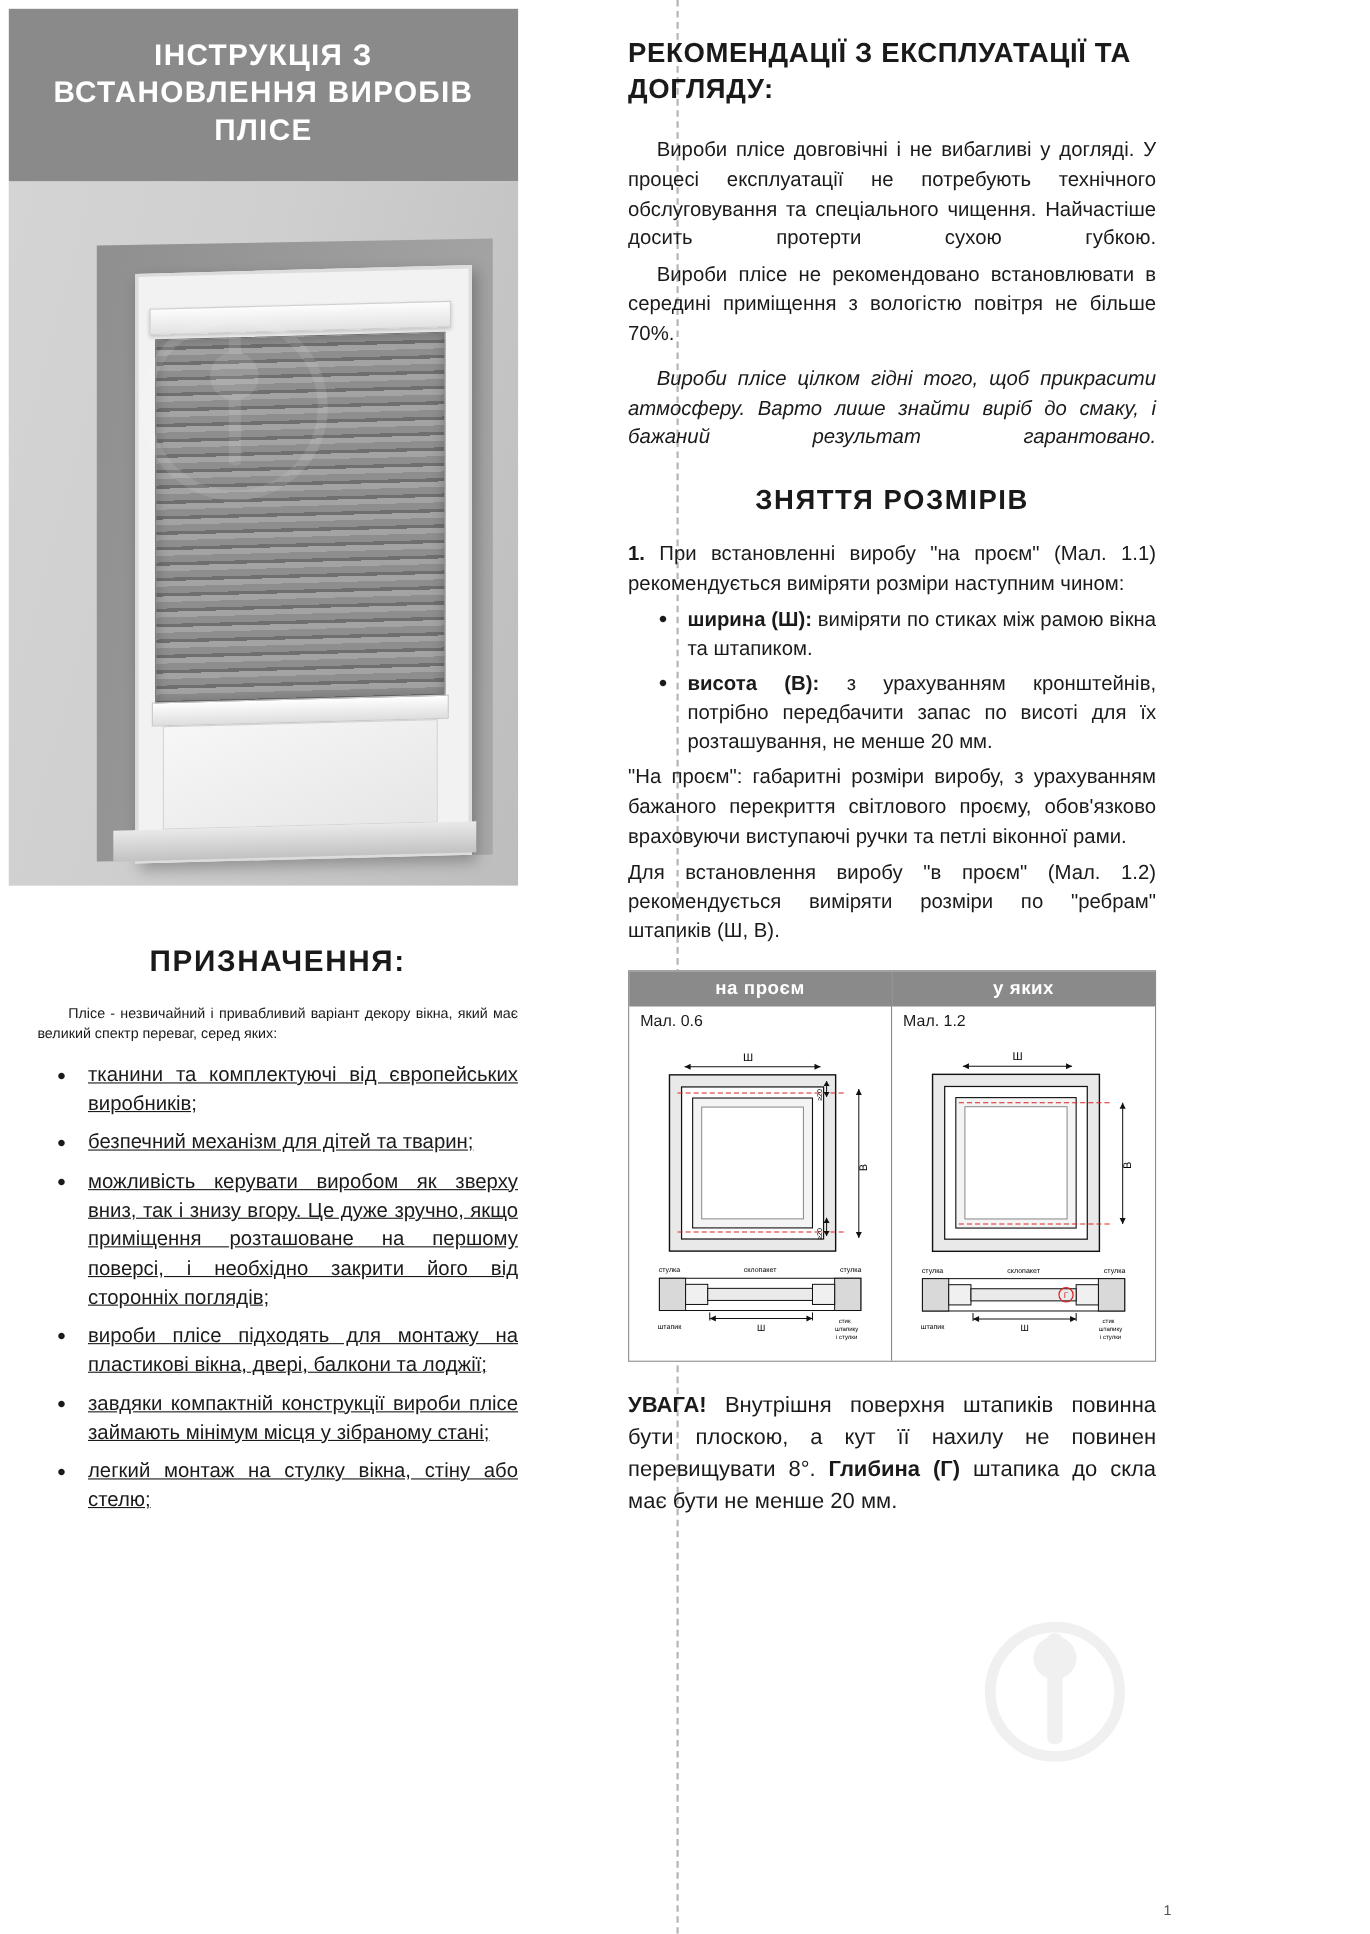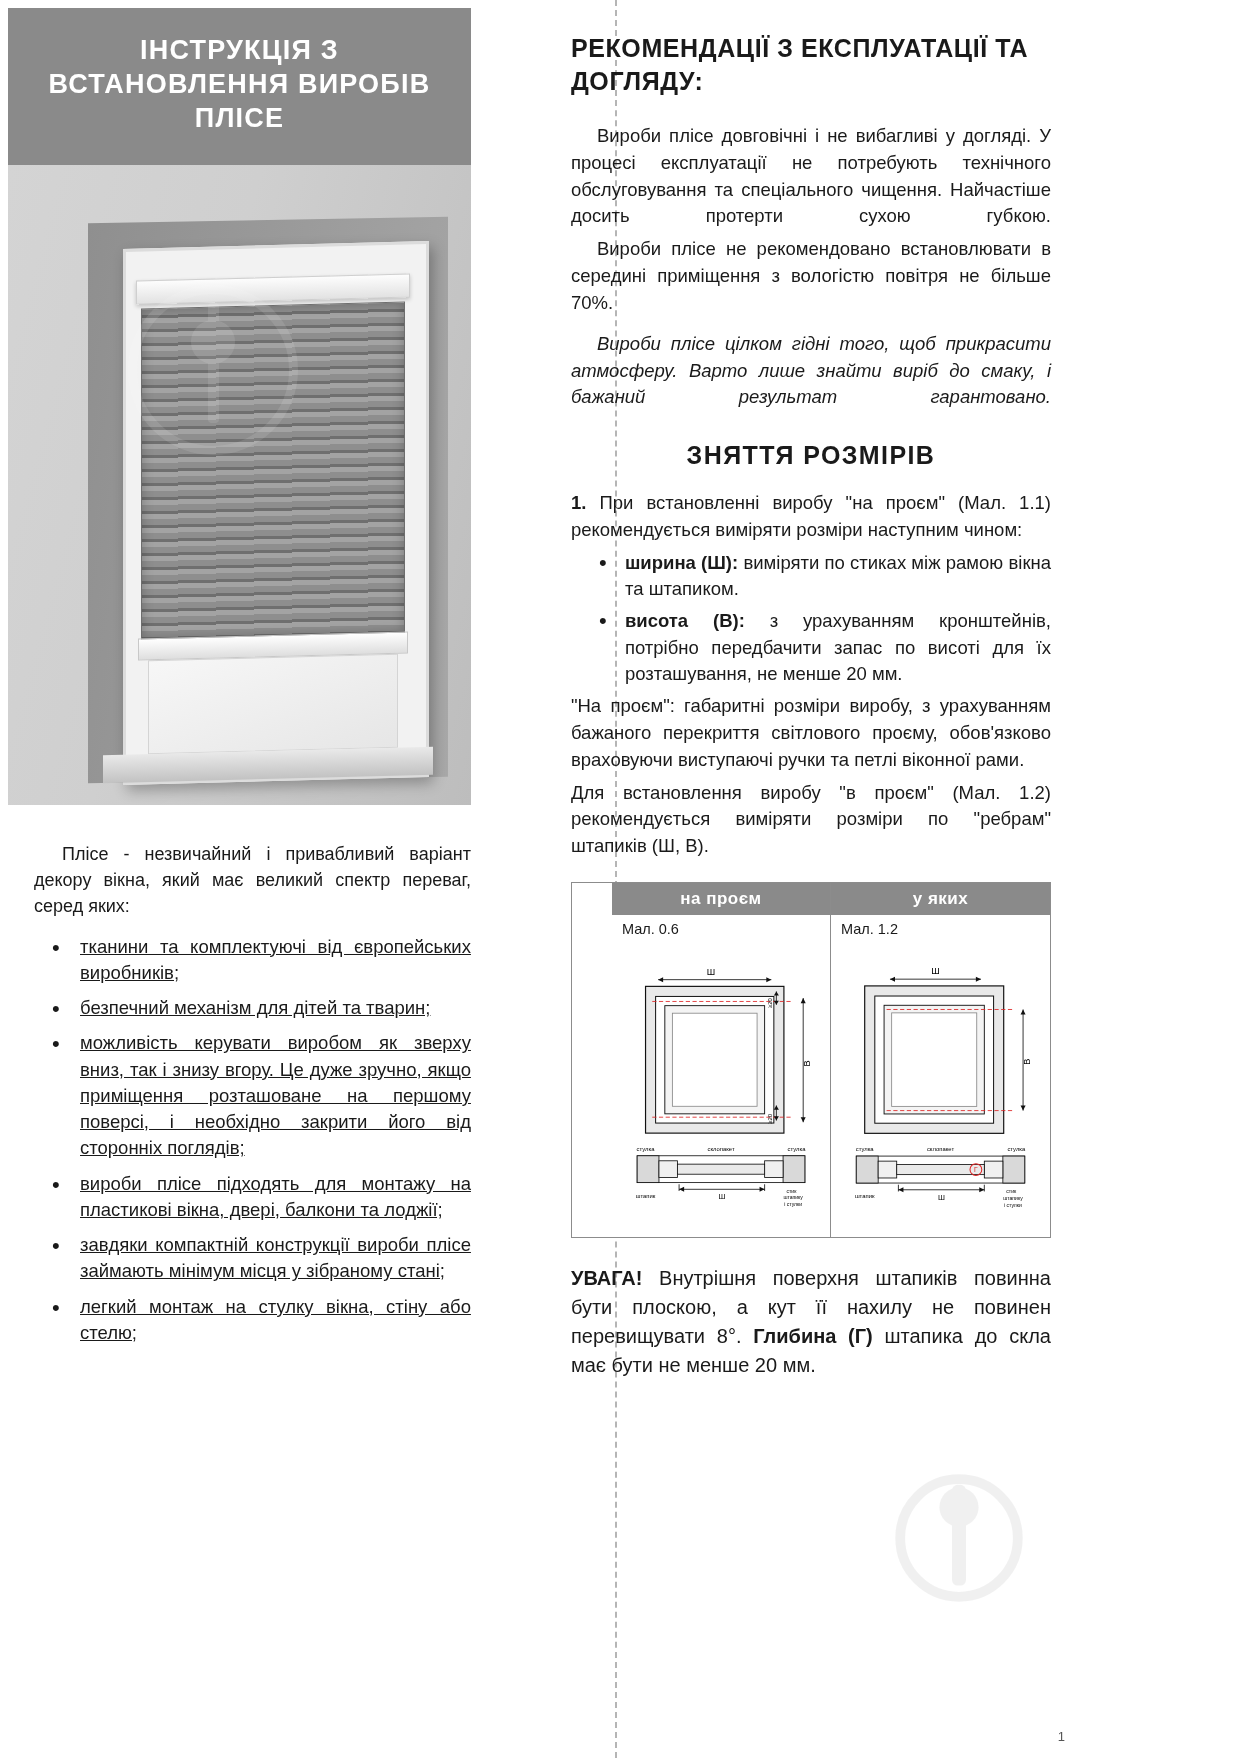--- a/index.html
+++ b/index.html
@@ -96,21 +96,21 @@
   .left-body{
     padding:36px 62px 0 34px;
   }
   h2.section{
     text-align:center;
     font-size:27px;font-weight:bold;letter-spacing:1.5px;
     margin:18px 0 22px 0;
     text-transform:uppercase;
   }
   p.para{
-    font-size:18px;line-height:1.45;margin:0 0 12px 0;text-align:justify;
+    font-size:13px;line-height:1.45;margin:0 0 12px 0;text-align:justify;
   }
   p.para.indent{text-indent:28px;}
   ul.bullets{
     list-style:none;margin:14px 0 0 0;padding:0;
   }
   ul.bullets li{
     position:relative;padding-left:46px;margin-bottom:9px;
     font-size:18.5px;line-height:1.42;text-align:justify;text-decoration:underline;
   }
   ul.bullets li:before{
@@ -148,21 +148,20 @@
   ul.rb{list-style:none;margin:4px 0 6px 0;padding:0;}
   ul.rb li{position:relative;padding-left:54px;margin-bottom:6px;font-size:18.5px;line-height:1.42;text-align:justify;}
   ul.rb li:before{content:"•";position:absolute;left:28px;top:-3px;font-size:22px;}
   b{font-weight:bold;}
   
   .diagram{
     margin:22px 0 0 0;
     border:1px solid #8c8c8c;
     display:flex;
     background:#ffffff;
-    padding-left:40px;
   }
   .dhalf{width:50%;box-sizing:border-box;}
   .dhalf:first-child{border-right:1px solid #8c8c8c;}
   .dhead{
     background:#8a8a8a;color:#fff;text-align:center;font-size:17px;font-weight:bold;
     padding:6px 0;letter-spacing:.5px;
   }
   .dcap{font-size:14.5px;padding:6px 0 0 10px;}
   .dbody{position:relative;height:300px;}
   svg.dsvg{display:block;width:100%;height:300px;}
@@ -198,20 +197,21 @@
       <div class="glass"></div>
       <div class="sill"></div>
       <div class="wm">
         <div class="wm-ring"></div>
         <div class="wm-bar"></div>
         <div class="wm-dot"></div>
       </div>
     </div>
 
     <div class="left-body">
+      <h2 class="section">ПРИЗНАЧЕННЯ:</h2>
       <p class="para indent">Пліcе - незвичайний і привабливий варіант декору вікна, який має великий спектр переваг, серед яких:</p>
 
       <ul class="bullets">
         <li>тканини та комплектуючі від європейських виробників;</li>
         <li>безпечний механізм для дітей та тварин;</li>
         <li>можливість керувати виробом як зверху вниз, так і знизу вгору. Це дуже зручно, якщо приміщення розташоване на першому поверсі, і необхідно закрити його від сторонніх поглядів;</li>
         <li>вироби пліcе підходять для монтажу на пластикові вікна, двері, балкони та лоджії;</li>
         <li>завдяки компактній конструкції вироби пліcе займають мінімум місця у зібраному стані;</li>
         <li>легкий монтаж на стулку вікна, стіну або стелю;</li>
       </ul>

